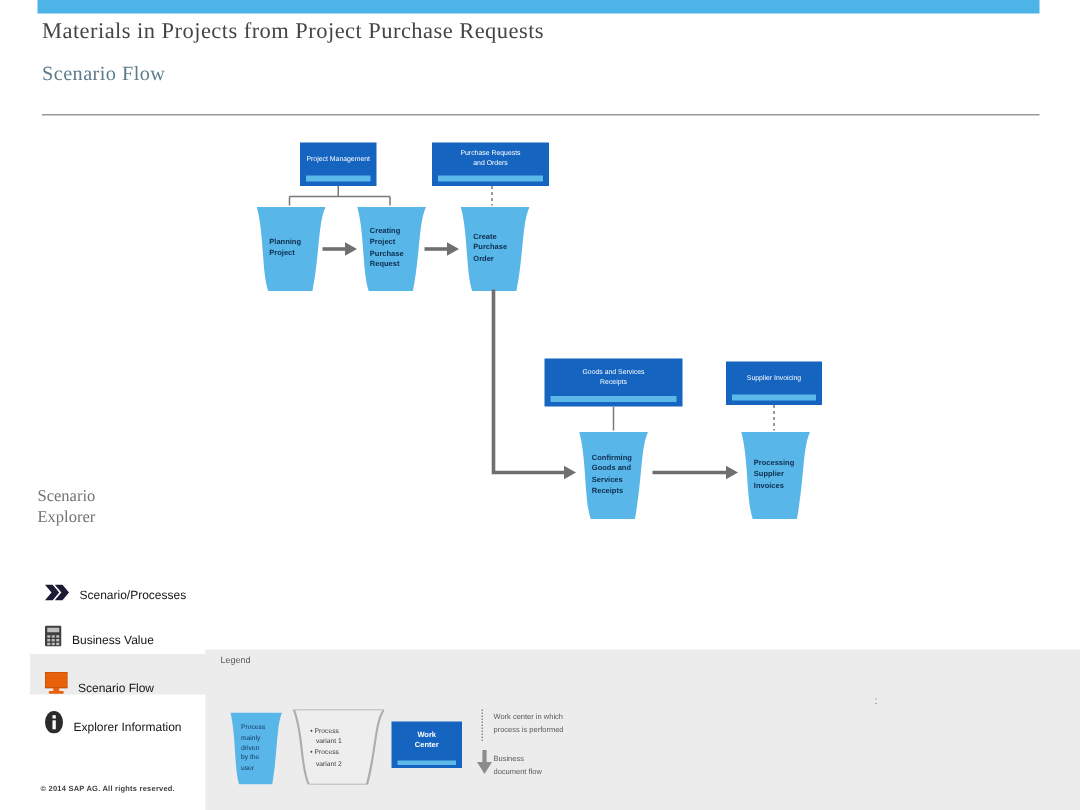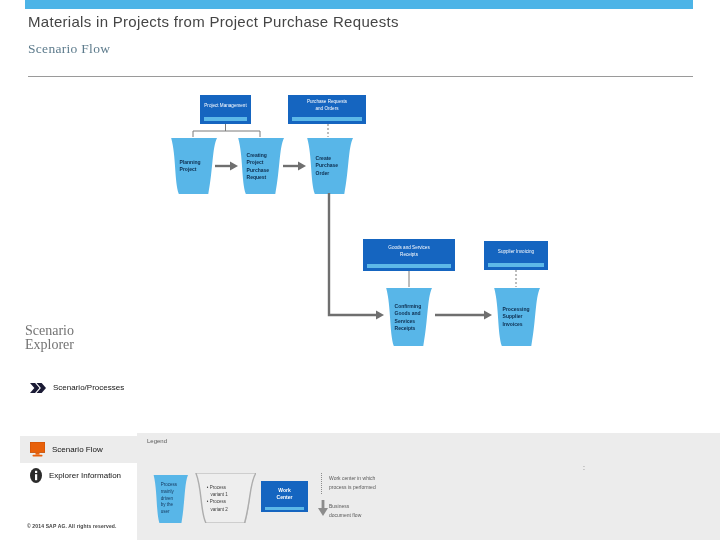--- a/index.html
+++ b/index.html
@@ -1,21 +1,21 @@
 <!DOCTYPE html>
 <html><head>
 <meta charset="utf-8">
 <style>
   html,body{margin:0;padding:0;}
   body{font-family:"Liberation Sans",sans-serif;background:#fff;}
   #stage{position:relative;width:720px;height:540px;background:#ffffff;overflow:hidden;}
 
   
   .top-bar{position:absolute;left:25px;top:0;width:668px;height:9px;background:#4db4e7;}
-  .page-title{position:absolute;left:28px;top:13px;font-family:Liberation Sans, sans-serif;
+  .page-title{position:absolute;left:28px;top:13px;font-family:Liberation Serif, serif;
     font-size:15px;color:#454545;letter-spacing:.3px;white-space:nowrap;}
   .page-subtitle{position:absolute;left:28px;top:41px;font-family:"Liberation Serif",serif;
     font-size:13.5px;color:#5d7b8c;letter-spacing:.3px;}
   .header-rule{position:absolute;left:28px;top:76px;width:665px;height:1px;background:#9a9a9a;}
 
   
   .ml{white-space:pre-line;}
   .pre{white-space:pre;}
 
   
@@ -27,22 +27,22 @@
   .flag{position:absolute;}
   .flag svg{position:absolute;left:0;top:0;width:100%;height:100%;}
   .flag-label{position:absolute;left:22%;right:8%;top:50%;transform:translateY(-50%);
     font-size:5px;font-weight:bold;color:#0d2d4e;line-height:1.45;text-align:left;}
 
   
   .overlay{position:absolute;left:0;top:0;pointer-events:none;}
 
   
   .explorer-label{position:absolute;left:25px;top:324px;font-family:"Liberation Serif",serif;
-    font-size:14px;line-height:14px;color:#737373;}
-  .side-row{position:absolute;left:20px;width:118px;height:27px;display:flex;align-items:center;
+    font-size:11px;line-height:14px;color:#737373;}
+  .side-row{position:absolute;left:20px;width:118px;height:27px;display:flex;align-items:flex-end;
     gap:7px;padding-left:10px;box-sizing:border-box;cursor:pointer;}
   .side-row.selected{background:#ececec;}
   .side-label{font-size:8px;color:#141414;white-space:nowrap;}
   .side-icon{flex:0 0 auto;display:block;}
 
   
   .legend-panel{position:absolute;left:137px;top:433px;width:583px;height:107px;background:#ececec;}
   .legend-title{position:absolute;left:10px;top:5px;font-size:6px;color:#5a5a5a;}
   .legend-flag{position:absolute;left:15px;top:42px;width:36px;height:48px;}
   .legend-flag svg{position:absolute;left:0;top:0;width:100%;height:100%;}
@@ -161,20 +161,36 @@
 Explorer</div>
 
   <div class="side-row" style="top:374px;">
     <svg class="side-icon" width="16" height="12" viewBox="0 0 22 14">
       <polygon points="0,0 7,0 13,7 7,14 0,14 6,7" fill="#1b1b35"></polygon>
       <polygon points="9,0 16,0 22,7 16,14 9,14 15,7" fill="#1b1b35"></polygon>
     </svg>
     <span class="side-label">Scenario/Processes</span>
   </div>
 
+  <div class="side-row" style="top:404px;">
+    <svg class="side-icon" width="11" height="14" viewBox="0 0 11 14">
+      <rect x="0" y="0" width="11" height="14" rx="1" fill="#3f3f3f"></rect>
+      <rect x="1.5" y="1.5" width="8" height="3" fill="#bfbfbf"></rect>
+      <rect x="1.5" y="6.5" width="2" height="1.6" fill="#bfbfbf"></rect>
+        <rect x="4.5" y="6.5" width="2" height="1.6" fill="#bfbfbf"></rect>
+        <rect x="7.5" y="6.5" width="2" height="1.6" fill="#bfbfbf"></rect>
+      <rect x="1.5" y="9" width="2" height="1.6" fill="#bfbfbf"></rect>
+        <rect x="4.5" y="9" width="2" height="1.6" fill="#bfbfbf"></rect>
+        <rect x="7.5" y="9" width="2" height="1.6" fill="#bfbfbf"></rect>
+      <rect x="1.5" y="11.5" width="2" height="1.6" fill="#bfbfbf"></rect>
+        <rect x="4.5" y="11.5" width="2" height="1.6" fill="#bfbfbf"></rect>
+        <rect x="7.5" y="11.5" width="2" height="1.6" fill="#bfbfbf"></rect>
+    </svg>
+    <span class="side-label">Business Value</span>
+  </div>
 
   <div class="side-row selected" style="top:436px;">
     <svg class="side-icon" width="15" height="15" viewBox="0 0 15 15">
       <rect x="0" y="0" width="15" height="10.5" fill="#e8600a" stroke="#c24e05" stroke-width="0.8"></rect>
       <rect x="5.5" y="10.5" width="4" height="2.2" fill="#e8600a"></rect>
       <rect x="2.5" y="12.7" width="10" height="1.8" rx="0.8" fill="#e8600a"></rect>
     </svg>
     <span class="side-label">Scenario Flow</span>
   </div>
 

